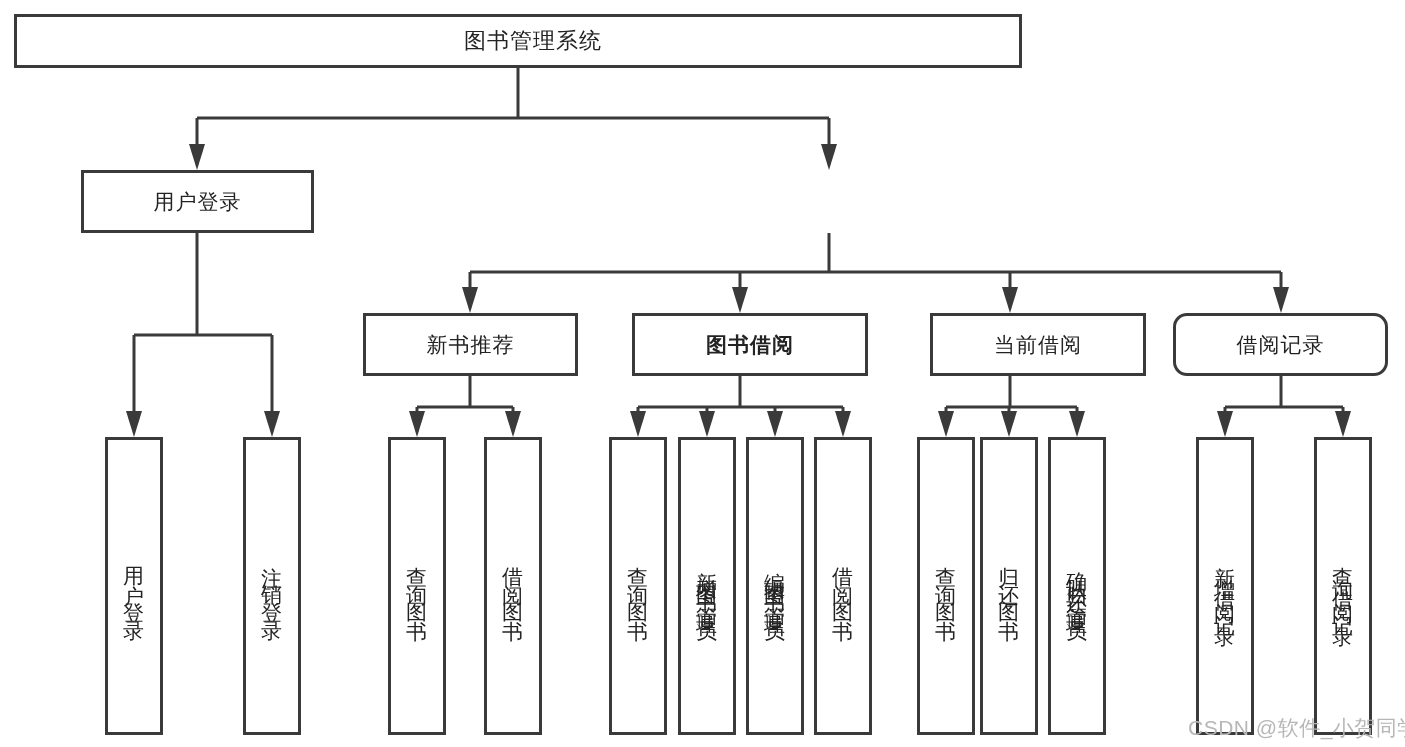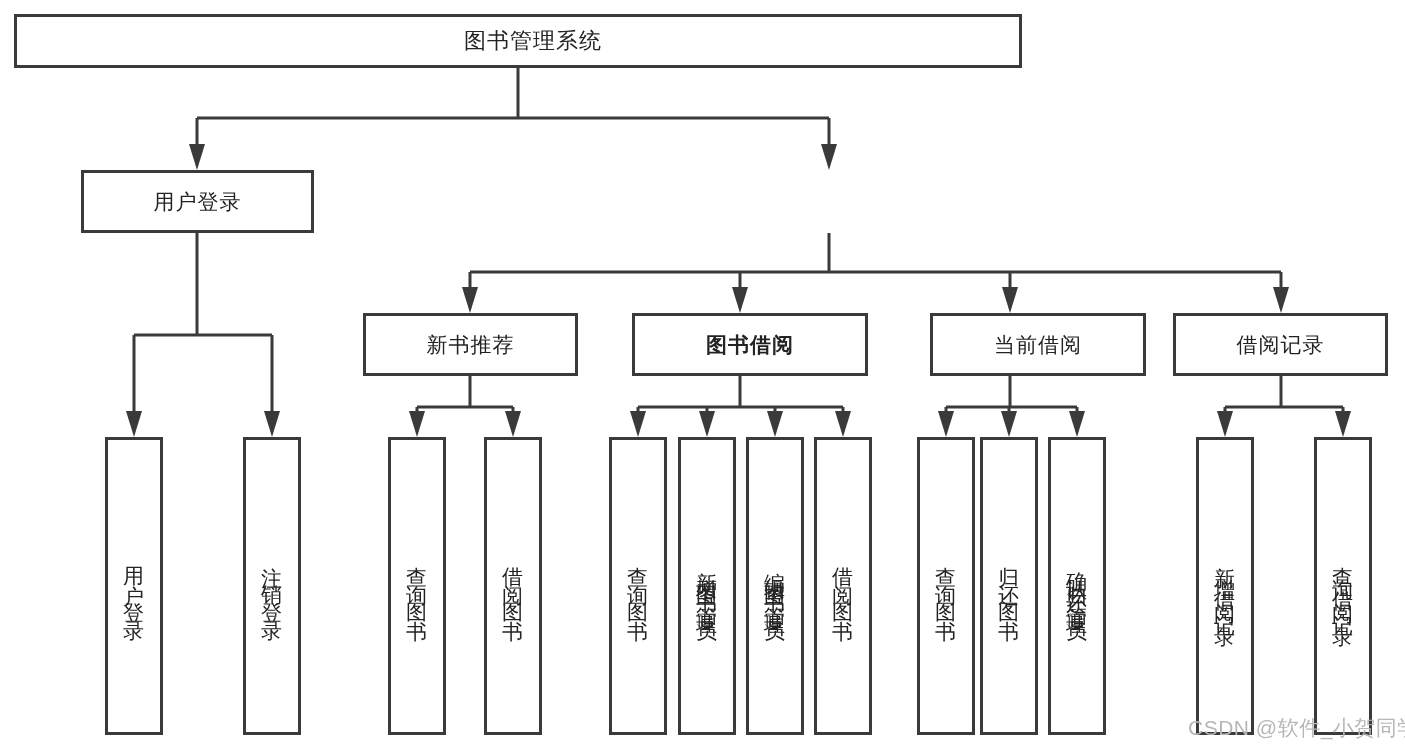--- a/index.html
+++ b/index.html
@@ -115,21 +115,21 @@
     <polygon points="1343,437 1335,411 1351,411"></polygon>
   </svg>
 
   <div class="box root-box">图书管理系统</div>
 
   <div class="box l2-box" style="left:81px; width:233px;">用户登录</div>
 
   <div class="box l3-box" style="left:363px; width:215px;">新书推荐</div>
   <div class="box l3-box" style="left:632px; width:236px;font-weight:bold;">图书借阅</div>
   <div class="box l3-box" style="left:902px; width:216px;margin-left:28px;">当前借阅</div>
-  <div class="box l3-box" style="left:1173px; width:215px;">借阅记录</div>
+  <div class="box l3-box" style="left:1173px; width:215px;border-radius:14px;">借阅记录</div>
 
   <div class="box leaf len4" style="left:105px;">用户登录</div>
   <div class="box leaf len4" style="left:243px;">注销登录</div>
 
   <div class="box leaf len4" style="left:388px;">查询图书</div>
   <div class="box leaf len4" style="left:484px;">借阅图书</div>
 
   <div class="box leaf len4" style="left:609px;">查询图书</div>
   <div class="box leaf len9" style="left:678px;">新增图书（管理员）</div>
   <div class="box leaf len9" style="left:746px;">编辑图书（管理员）</div>

